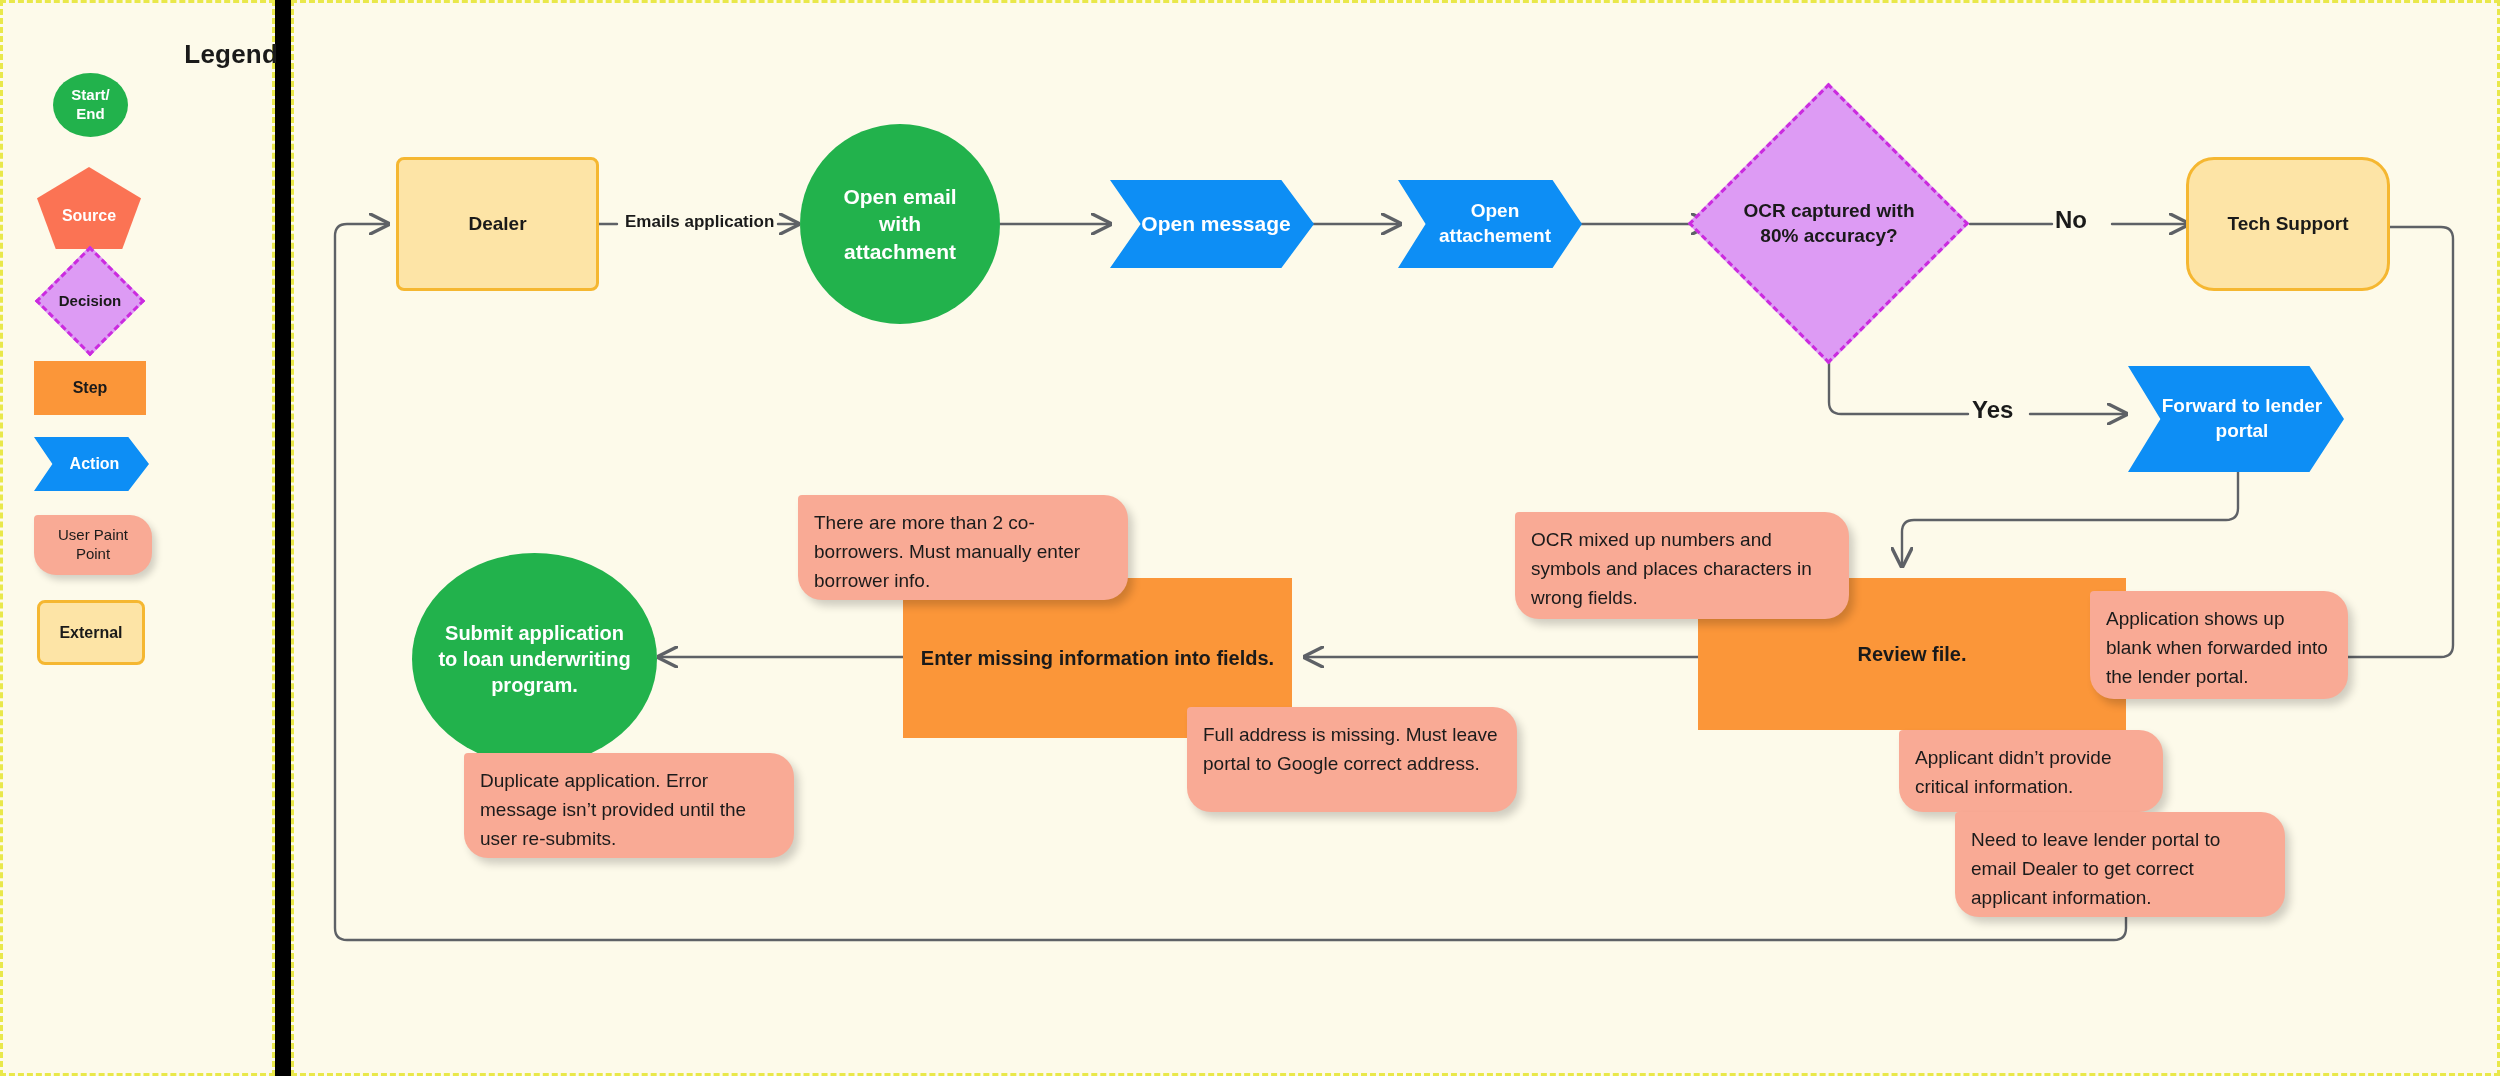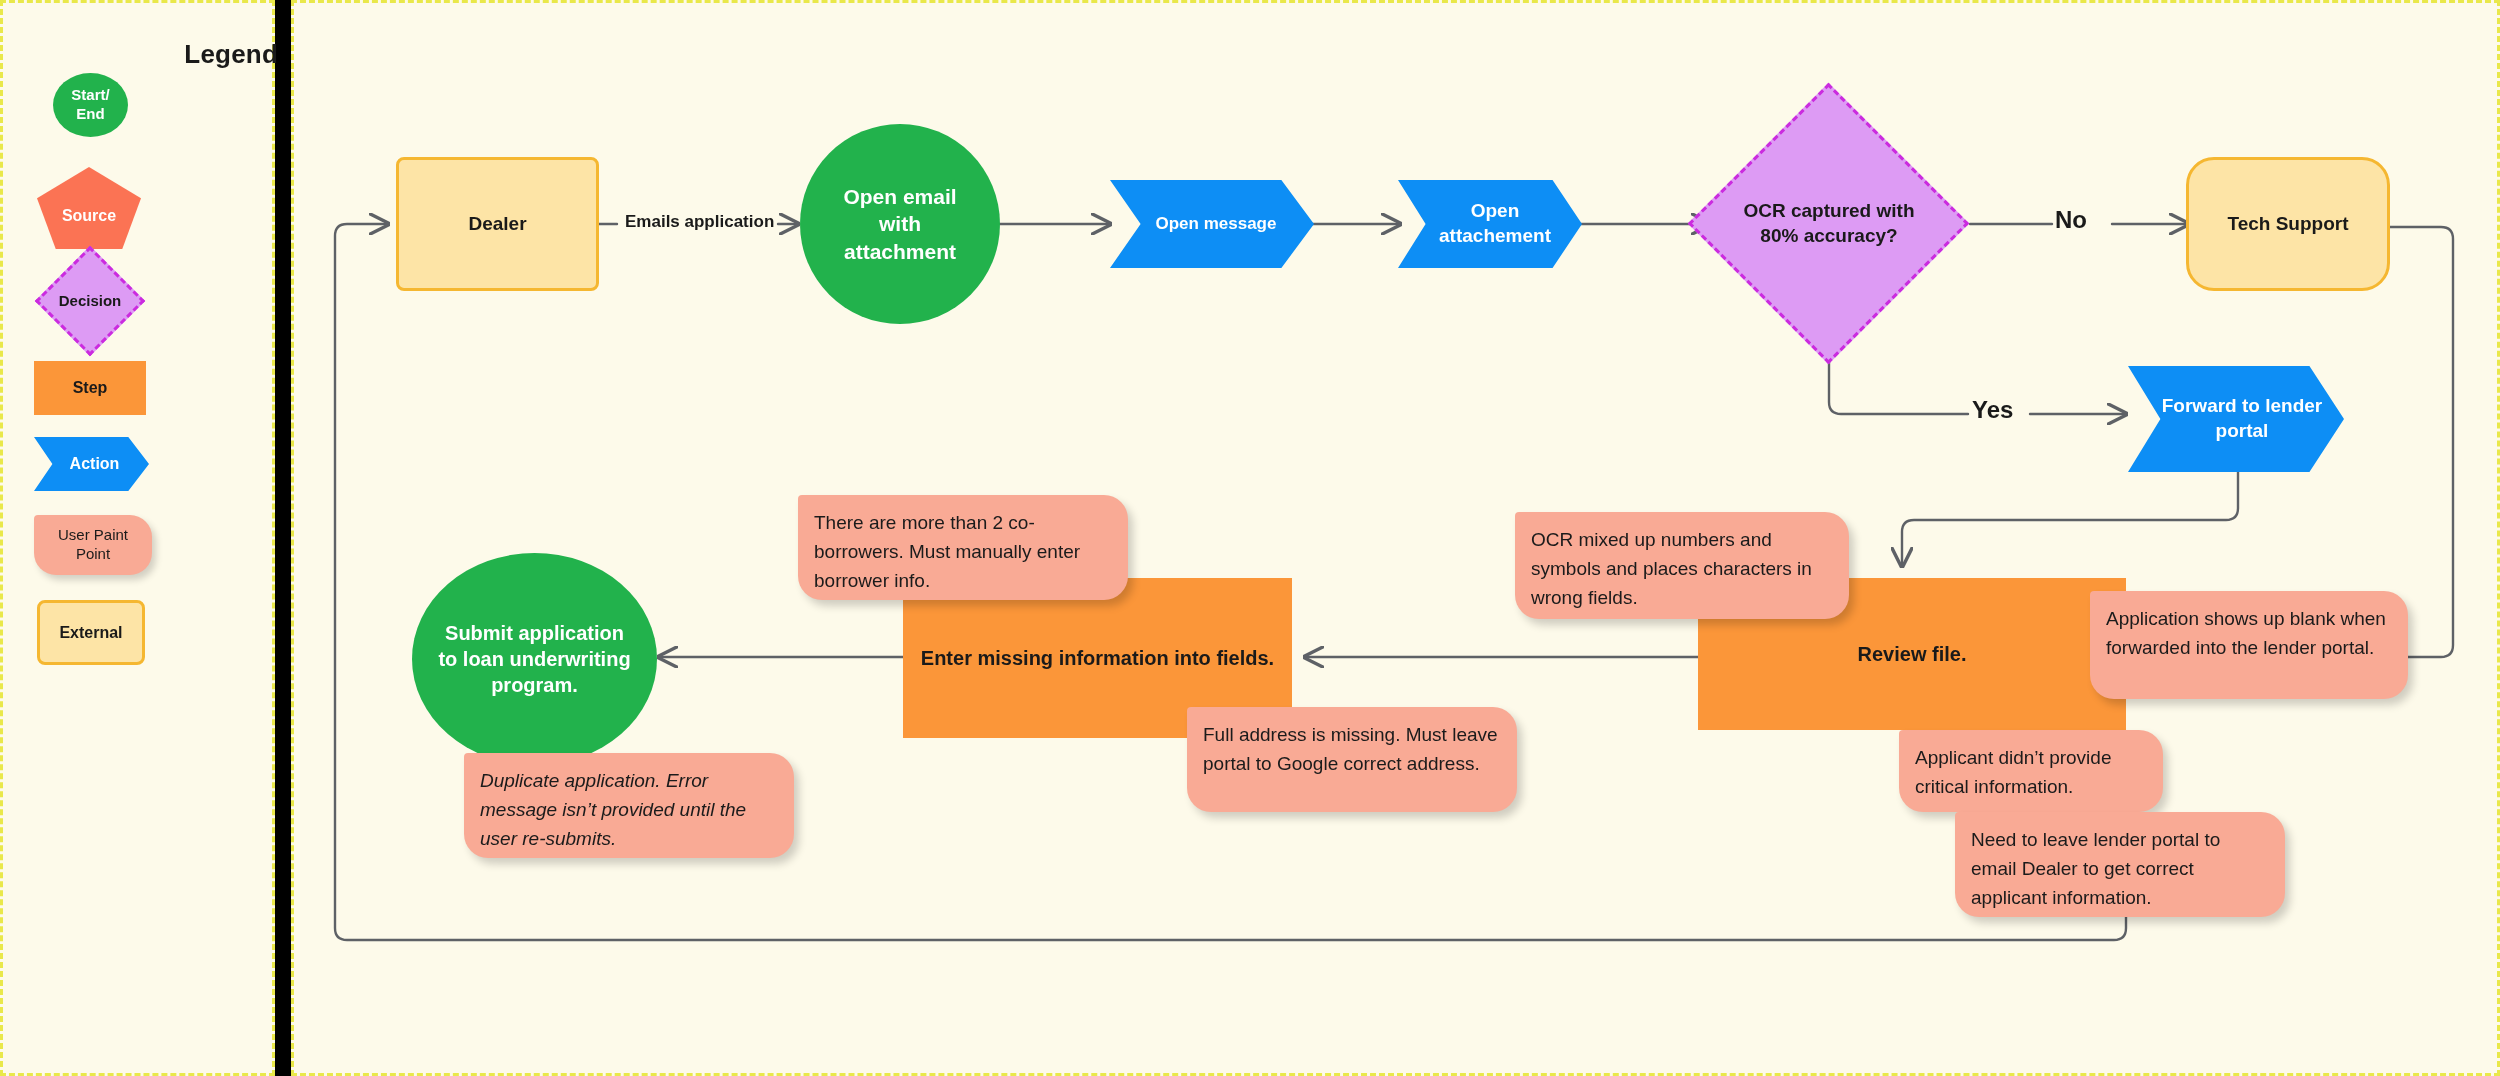--- a/index.html
+++ b/index.html
@@ -191,21 +191,21 @@
     <div class="node-text txt-dark" style="font-size:19px;">Dealer</div>
   </div>
 
   <div class="edge-label" style="left:625px; top:212px; font-size:17px;">Emails application</div>
 
   <div class="node ellipse" style="left:800px; top:124px; width:200px; height:200px;">
     <div class="node-text txt-white" style="font-size:21px; padding:0 28px;">Open email with attachment</div>
   </div>
 
   <div class="node chev" style="left:1110px; top:180px; width:204px; height:88px;">
-    <div class="node-text txt-white" style="font-size:17px; padding-left:18px;">Open message</div>
+    <div class="node-text txt-white" style="font-size:21px; padding-left:18px;">Open message</div>
   </div>
 
   <div class="node chev" style="left:1398px; top:180px; width:184px; height:88px;">
     <div class="node-text txt-white" style="font-size:19px; padding-left:20px;">Open attachement</div>
   </div>
 
   <div class="diamond-wrap" style="left:1689px; top:84px; width:280px; height:280px;">
     <div class="diamond-shape" style="left:40px; top:40px; width:199px; height:199px; transform:rotate(45deg);"></div>
     <div class="node-text txt-dark" style="font-size:19px; padding:0 40px;">OCR captured with 80% accuracy?</div>
   </div>
@@ -231,23 +231,23 @@
   </div>
 
   <div class="node step-box" style="left:1698px; top:578px; width:428px; height:152px;">
     <div class="node-text txt-dark" style="font-size:20px;">Review file.</div>
   </div>
 
   <div class="callout" style="left:798px; top:495px; width:330px; height:105px;">There are more than 2 co-borrowers. Must manually enter borrower info.</div>
 
   <div class="callout" style="left:1515px; top:512px; width:334px; height:107px;">OCR mixed up numbers and symbols and places characters in wrong fields.</div>
 
-  <div class="callout" style="left:2090px; top:591px; width:318px; height:108px;">Application shows up blank when forwarded into the lender portal.</div>
+  <div class="callout" style="left:2090px; top:591px; width:258px; height:108px;">Application shows up blank when forwarded into the lender portal.</div>
 
   <div class="callout" style="left:1187px; top:707px; width:330px; height:105px;">Full address is missing. Must leave portal to Google correct address.</div>
 
-  <div class="callout" style="left:464px; top:753px; width:330px; height:105px;font-style:italic;">Duplicate application. Error message isn’t provided until the user re-submits.</div>
+  <div class="callout" style="left:464px; top:753px; width:330px; height:105px;">Duplicate application. Error message isn’t provided until the user re-submits.</div>
 
   <div class="callout" style="left:1899px; top:730px; width:264px; height:82px;">Applicant didn’t provide critical information.</div>
 
   <div class="callout" style="left:1955px; top:812px; width:330px; height:105px;">Need to leave lender portal to email Dealer to get correct applicant information.</div>
 
 </div>
 
 </body></html>

